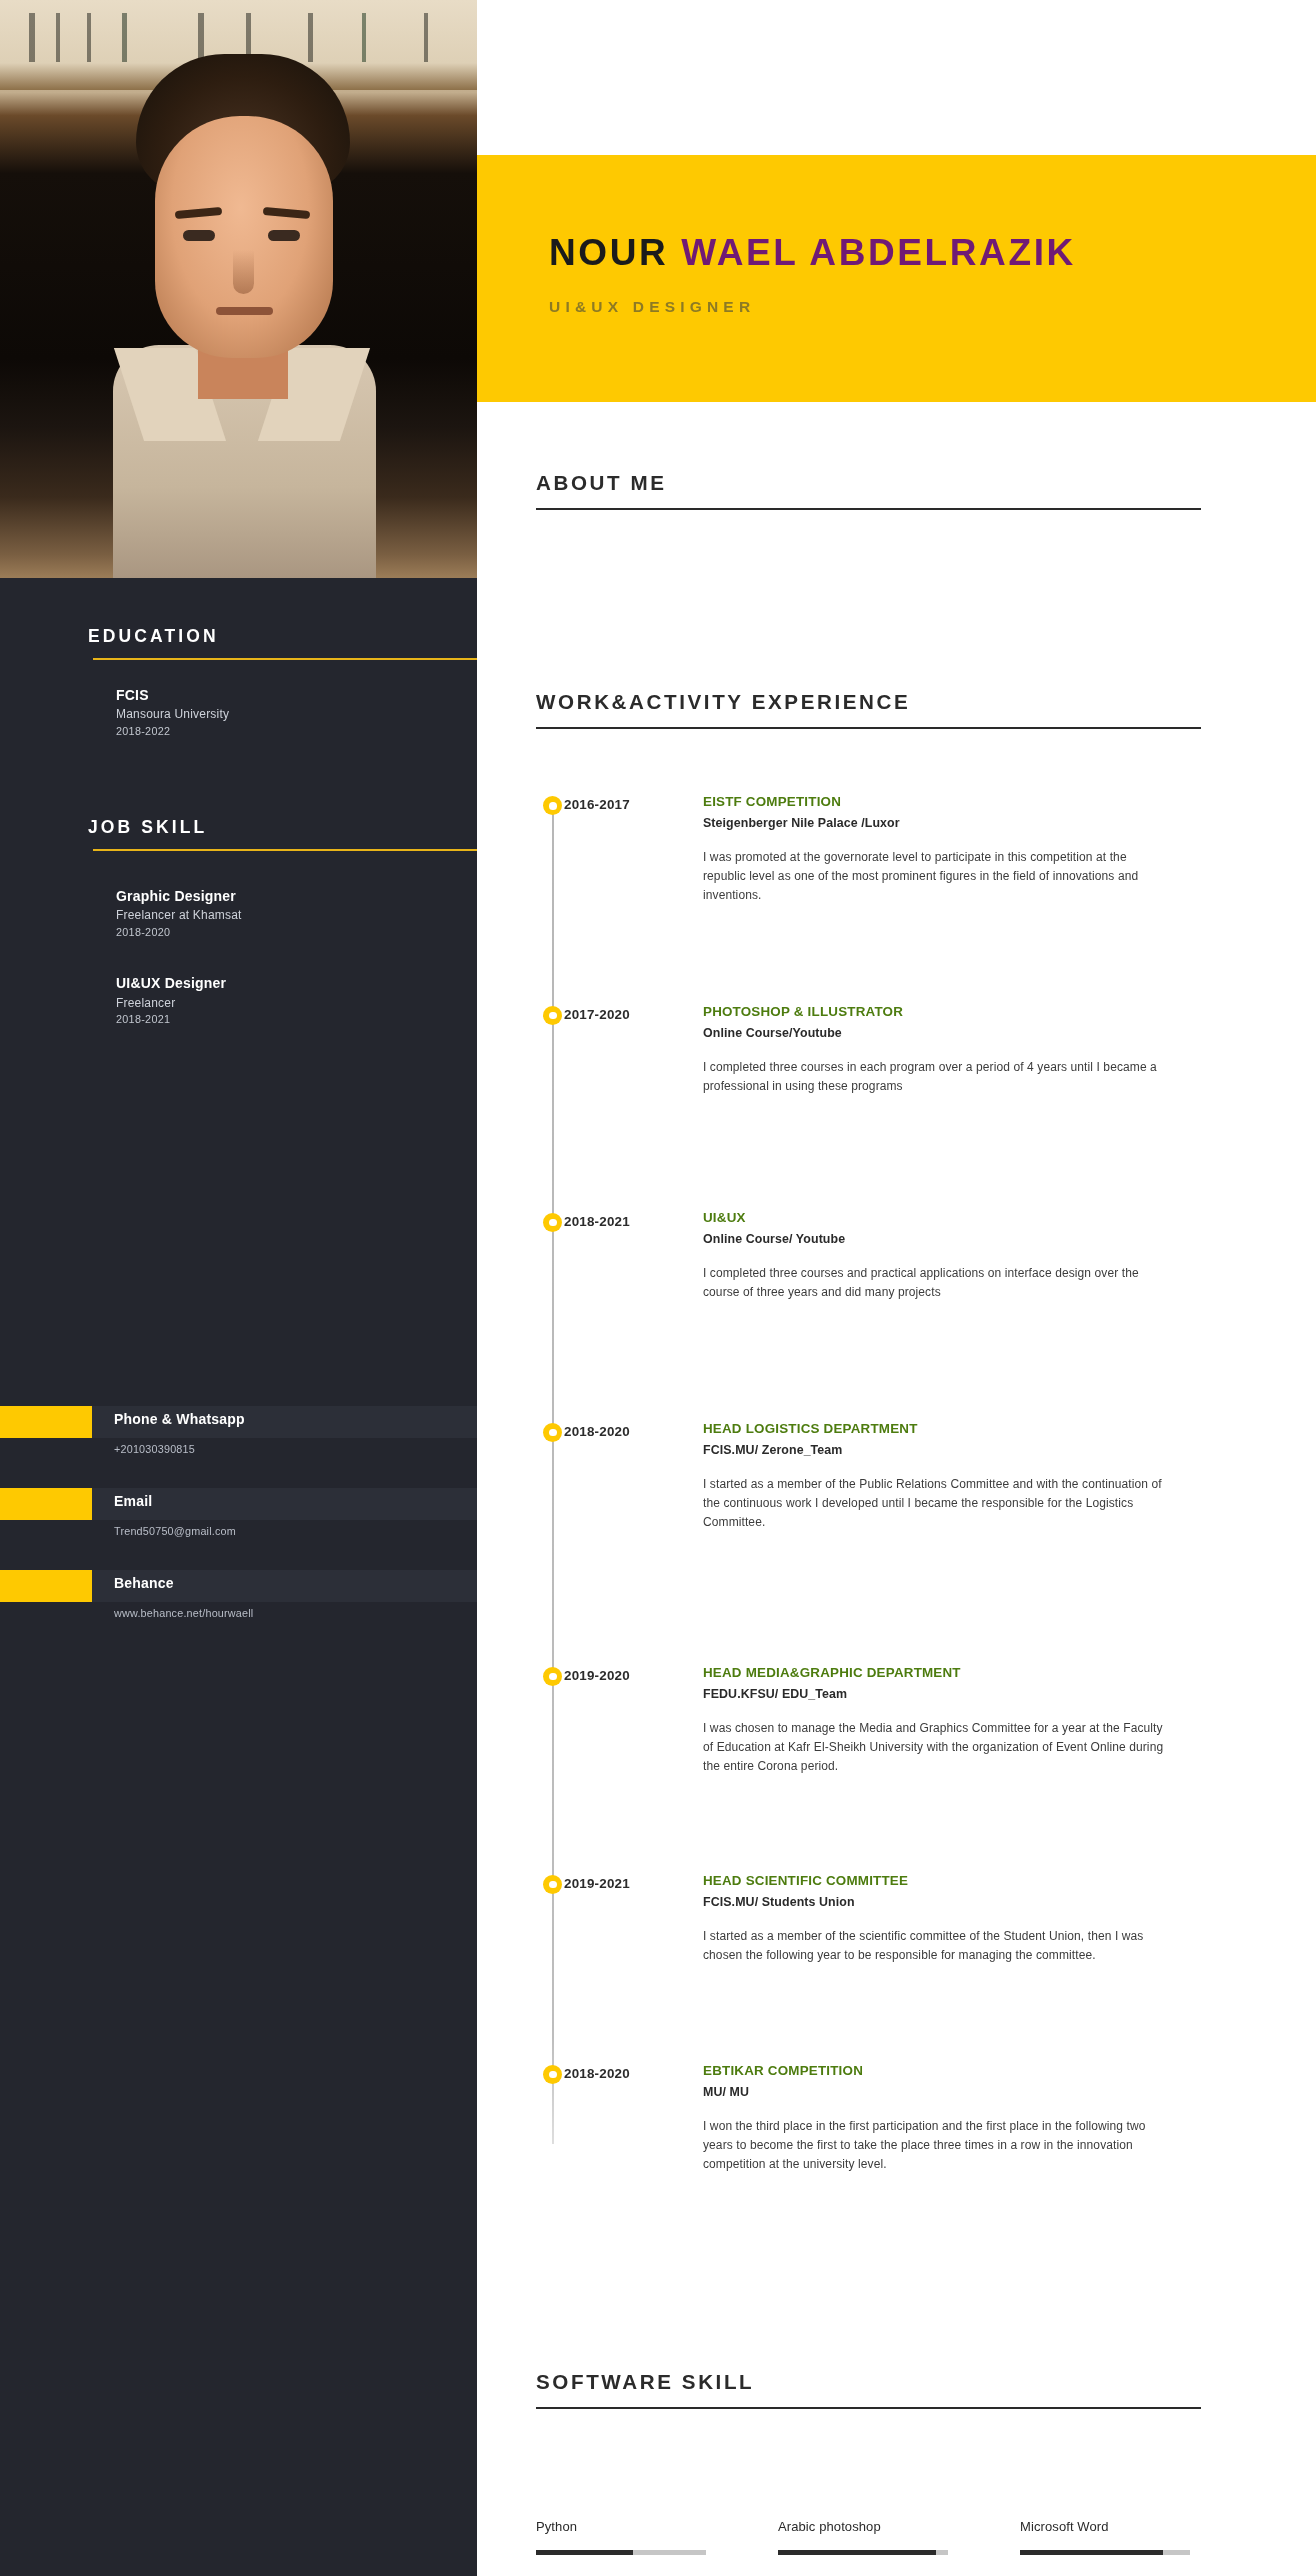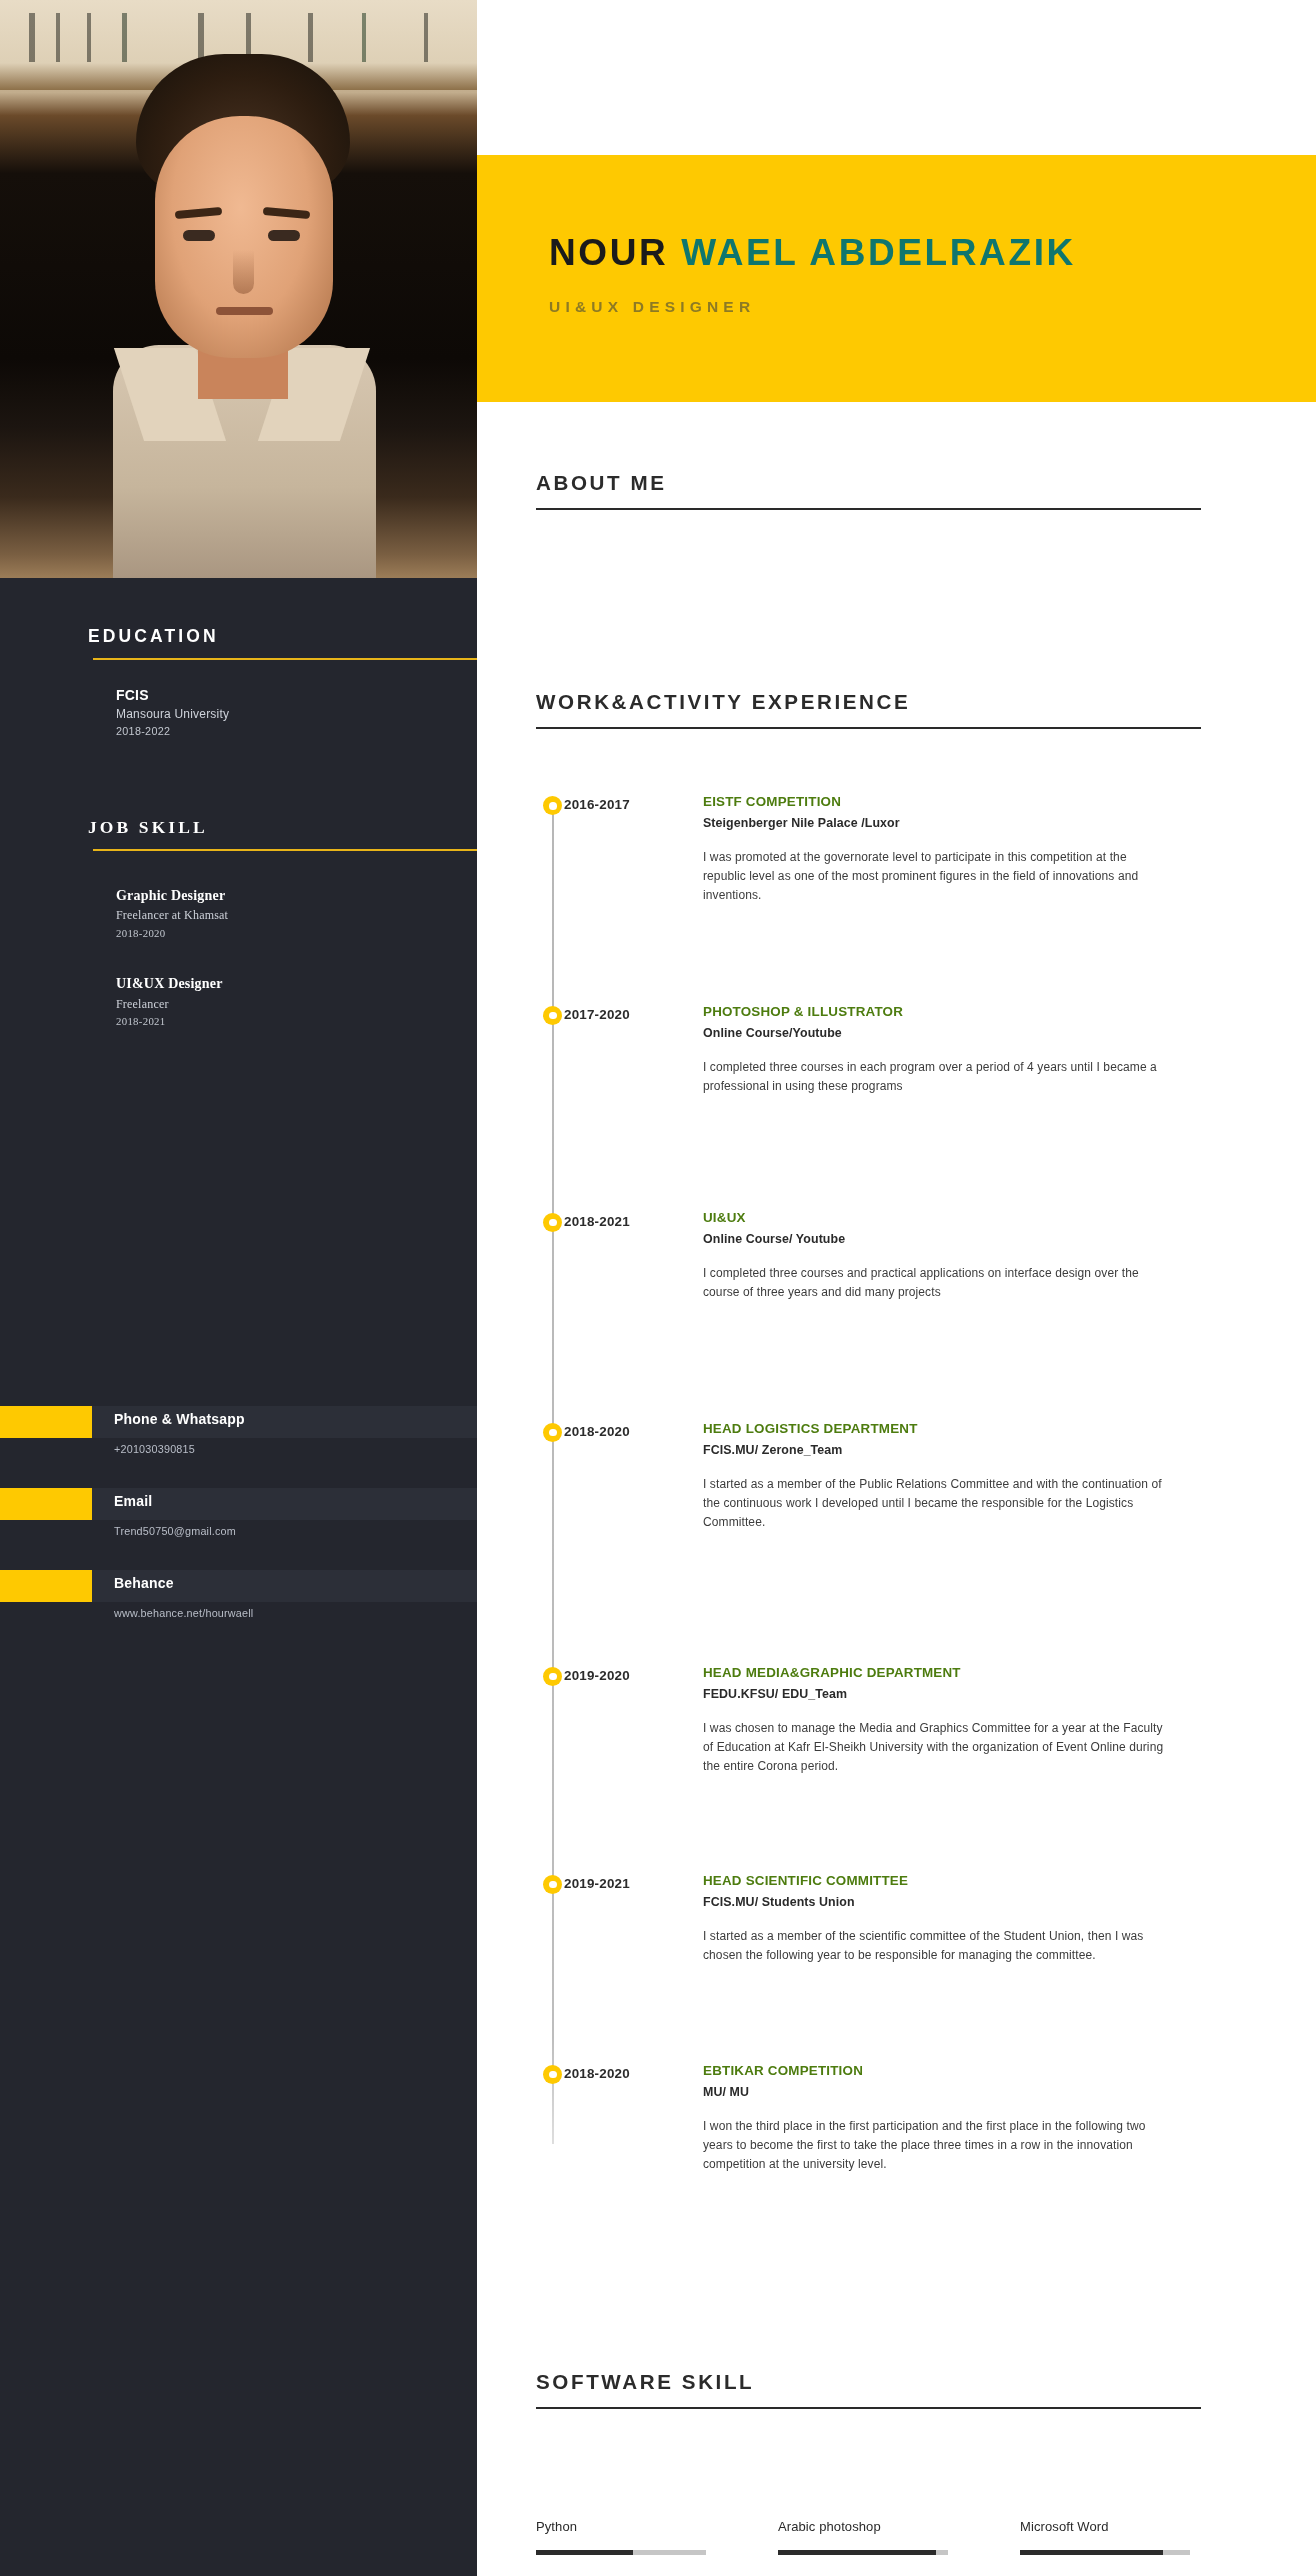--- a/index.html
+++ b/index.html
@@ -117,21 +117,21 @@
   .right-col{position:absolute;left:477px;top:0;width:840px;height:2909px;background:#ffffff;}
 
   .name-banner{
     position:absolute;left:0;top:155px;width:840px;height:247px;background:#fec901;
   }
   .name-line{
     position:absolute;left:72px;top:77px;
     font-size:37px;font-weight:700;letter-spacing:2.6px;color:#242424;white-space:nowrap;
   }
   .name-line .nm-first{color:#1b1b1b;}
-  .name-line .nm-rest{color:#0f766e;}
+  .name-line .nm-rest{color:#701a75;}
   .role-line{
     position:absolute;left:72px;top:143px;
     font-size:15.5px;font-weight:700;letter-spacing:5.2px;color:#8d7a24;
   }
 
   .sec{position:absolute;left:59px;width:719px;}
   .sec-title{font-size:20.6px;font-weight:700;letter-spacing:2.6px;color:#2b2b2b;}
   .sec-rule{margin-top:13.4px;width:665px;height:2.1px;background:#2a2a2a;}
 
   .about-text{
@@ -198,21 +198,21 @@
     <div class="side-section" style="top:626px;">
       <div class="side-head">EDUCATION</div>
       <div class="side-rule"></div>
       <div class="side-entry" style="margin-top:27px;">
         <div class="se-title">FCIS</div>
         <div class="se-sub">Mansoura University</div>
         <div class="se-date">2018-2022</div>
       </div>
     </div>
 
-    <div class="side-section" style="top:817px;font-family:Liberation Serif, serif;">
+    <div class="side-section" style="top:817px;">
       <div class="side-head">JOB SKILL</div>
       <div class="side-rule"></div>
       <div class="side-entry" style="margin-top:37px;">
         <div class="se-title">Graphic Designer</div>
         <div class="se-sub">Freelancer at  Khamsat</div>
         <div class="se-date">2018-2020</div>
       </div>
       <div class="side-entry" style="margin-top:37px;">
         <div class="se-title">UI&amp;UX Designer</div>
         <div class="se-sub">Freelancer</div>

